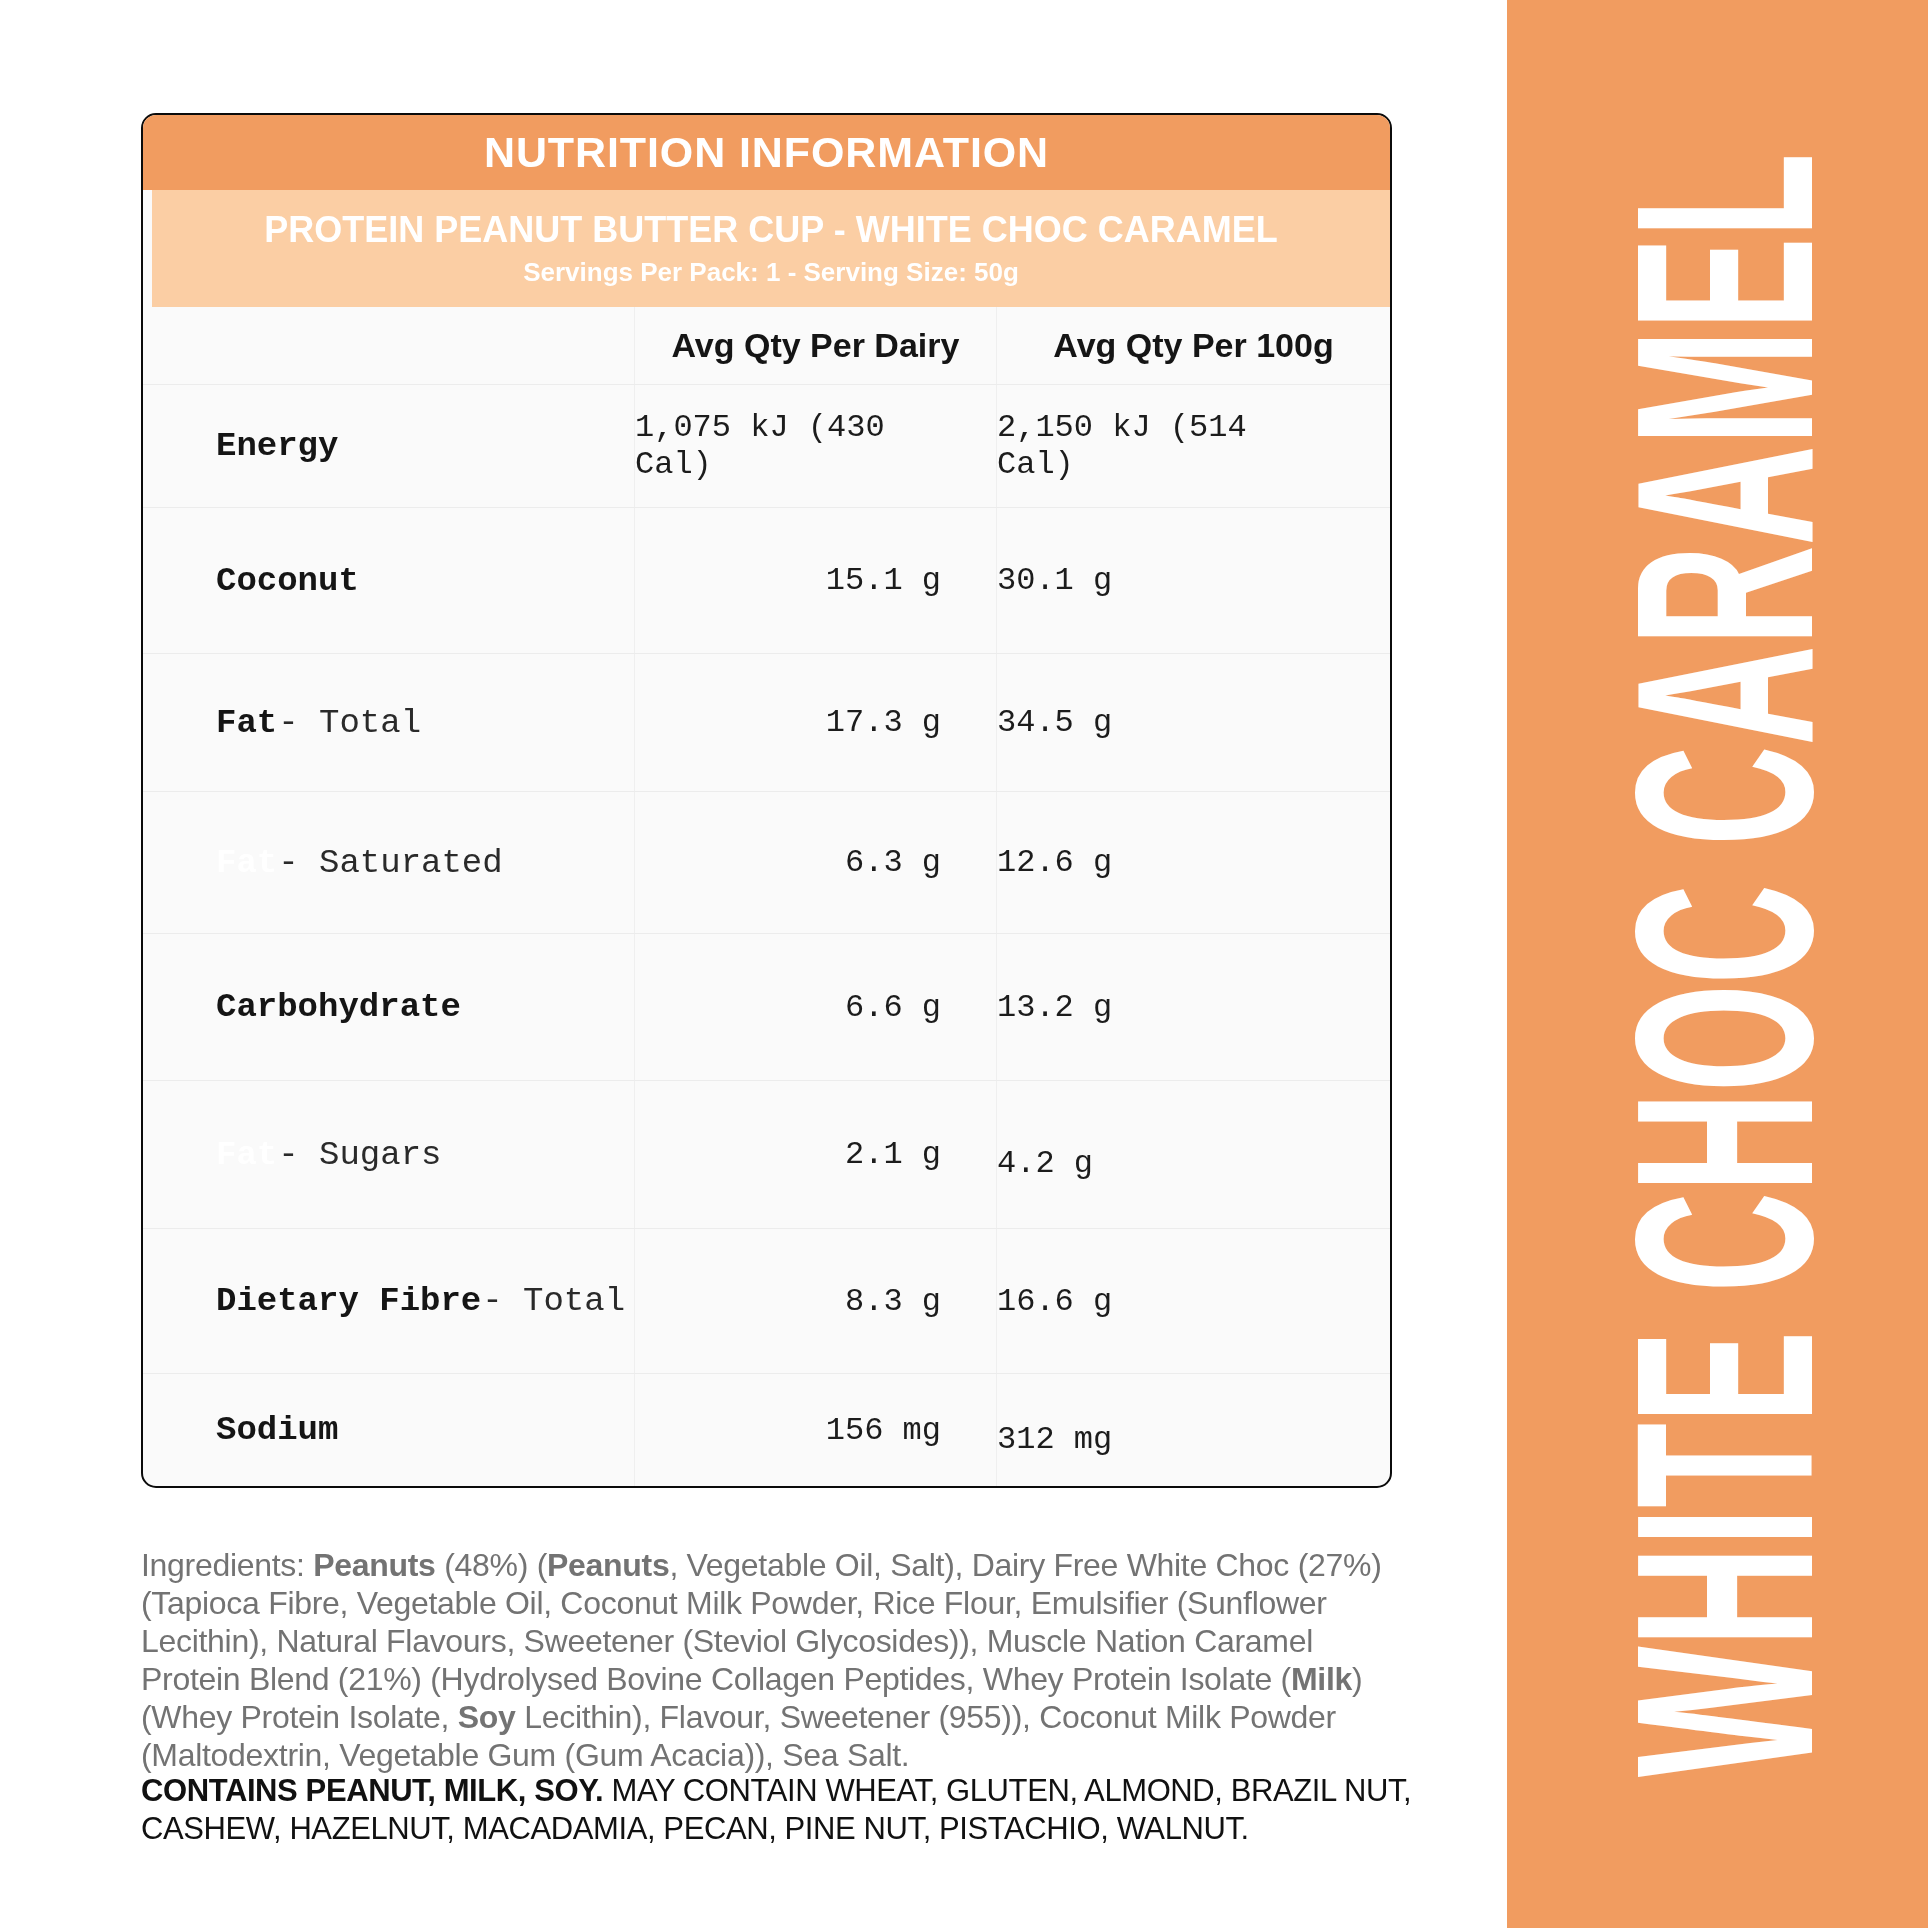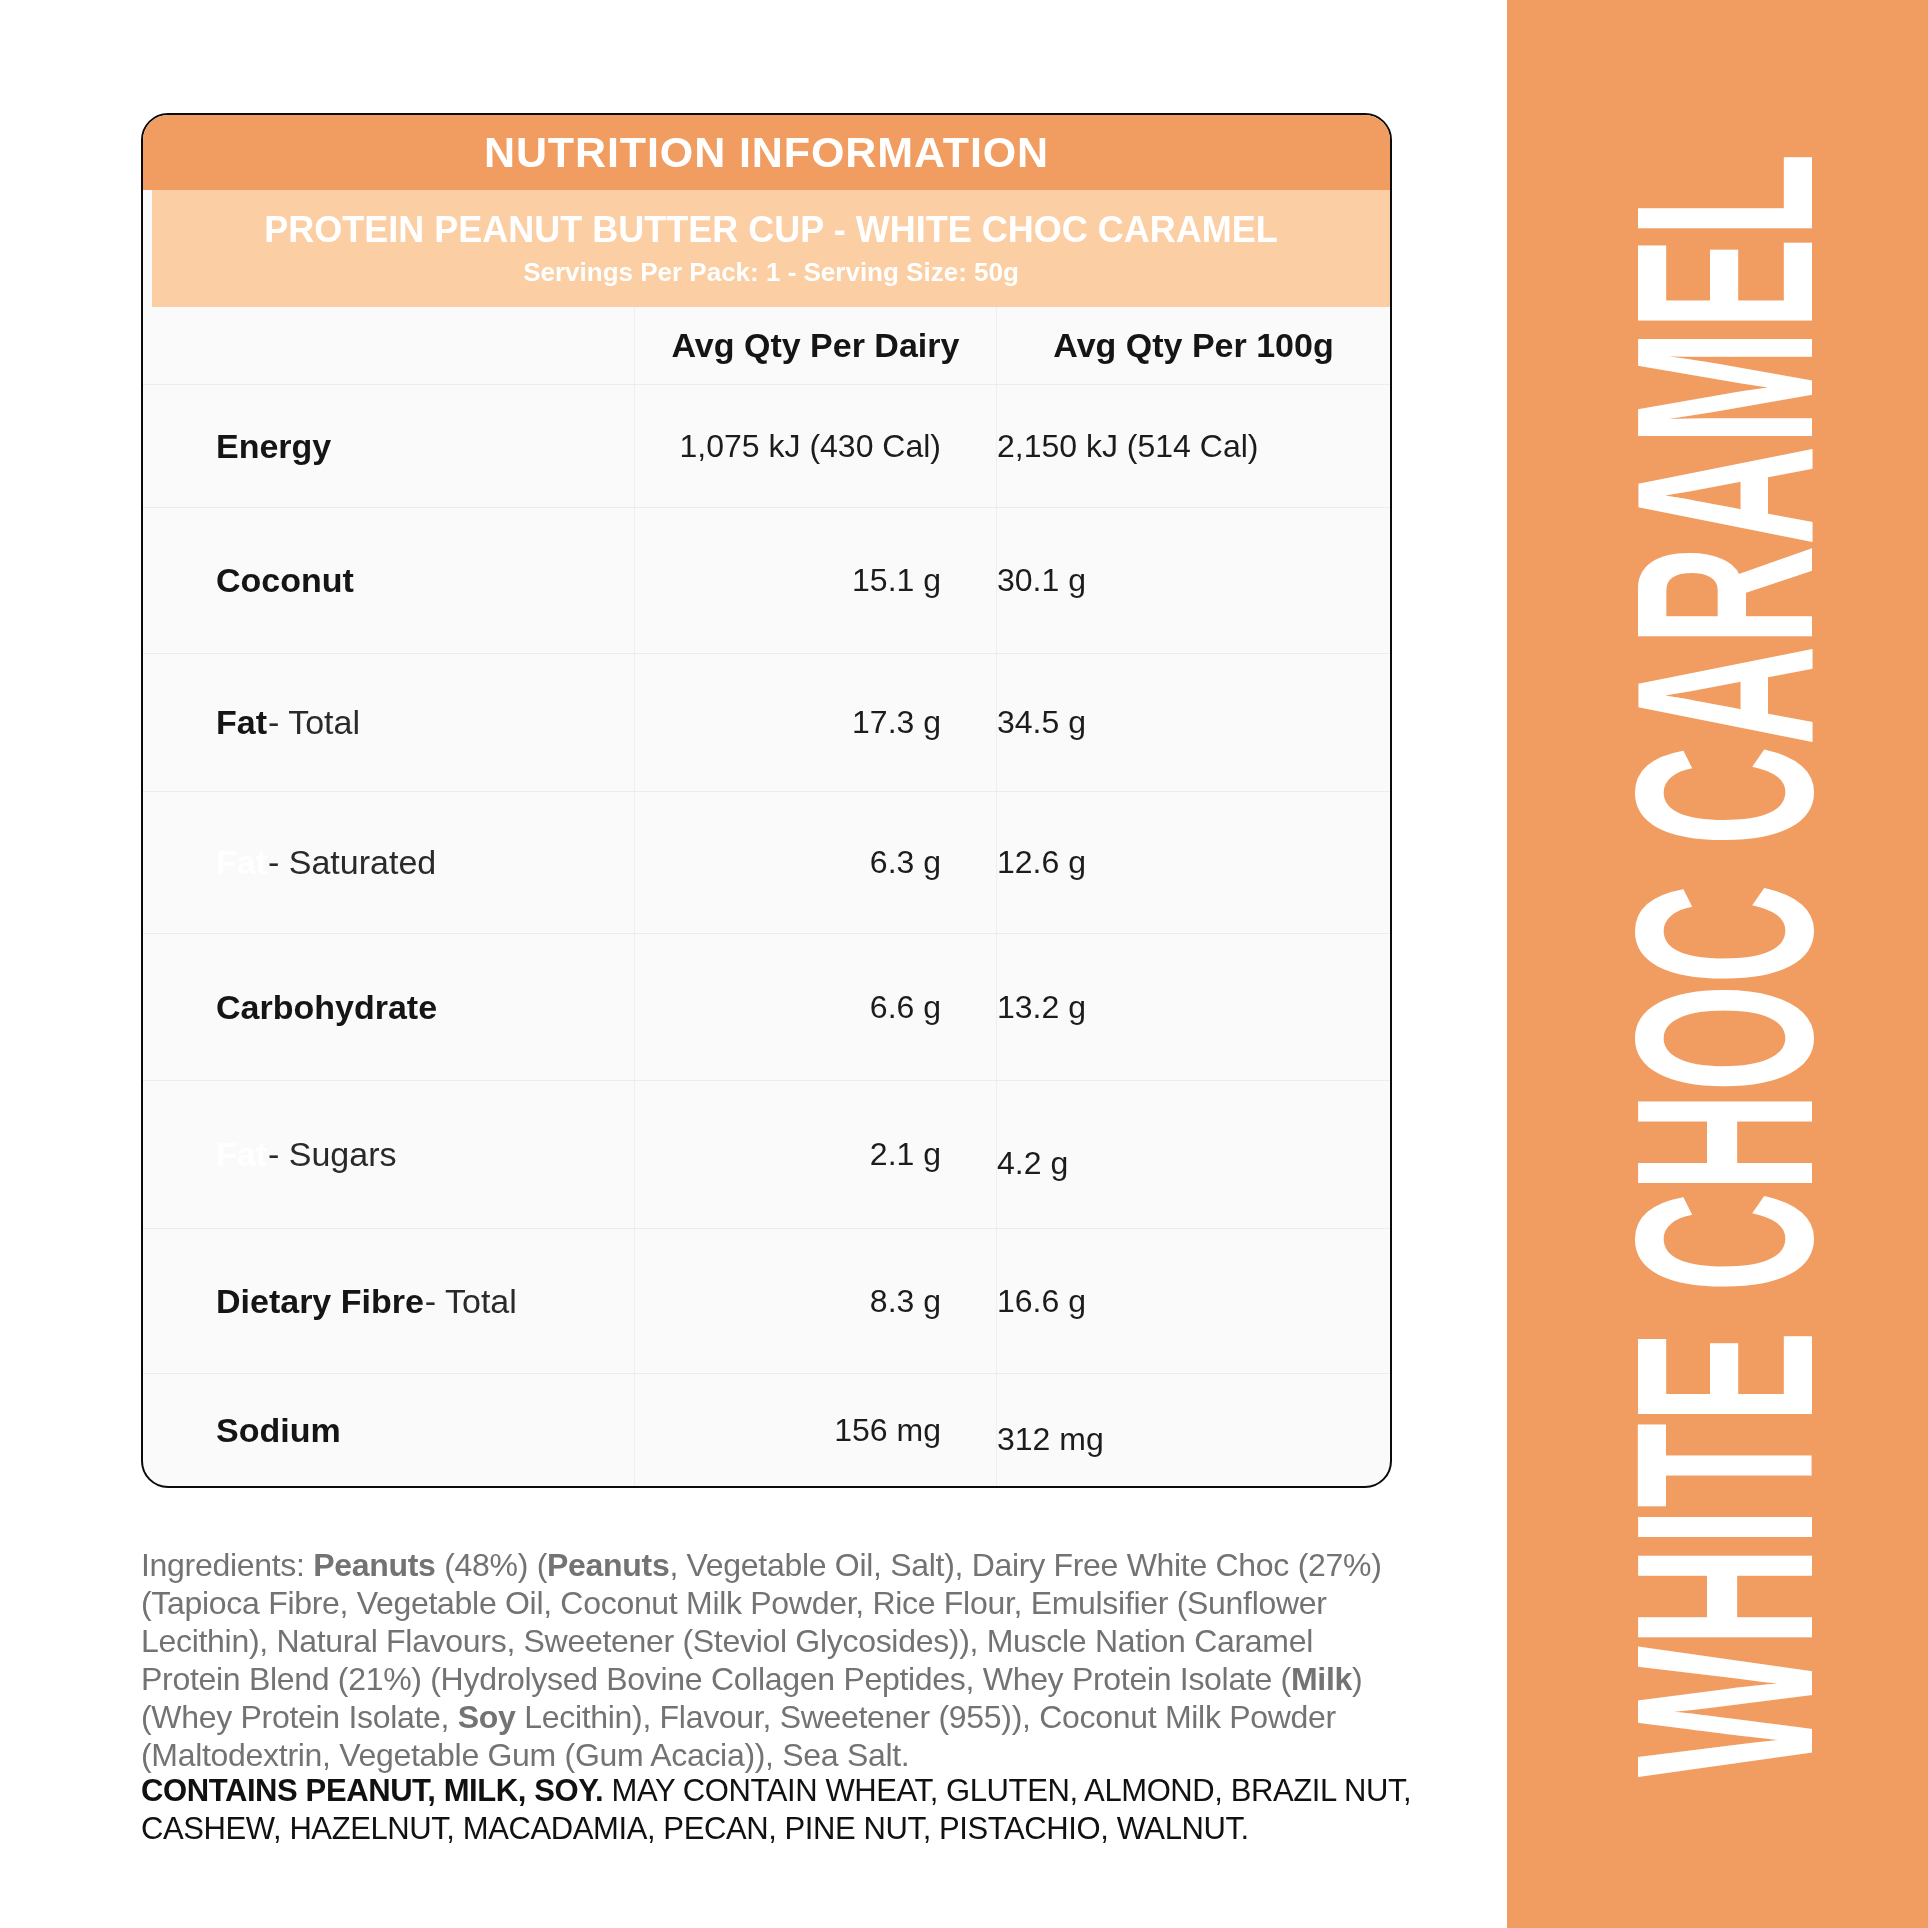--- a/index.html
+++ b/index.html
@@ -17,42 +17,42 @@
   .sidebar-label{
     position:absolute;left:1725px;top:965px;
     transform:rotate(-90deg) scaleX(0.55) translate(-50%,-50%);
     transform-origin:0 0;
     white-space:nowrap;
     font-size:252px;line-height:1;font-weight:700;color:#ffffff;
   }
   
   .card{
     position:absolute;left:141px;top:113px;width:1251px;height:1375px;
-    background:#FAFAFA;border:2.8px solid #0b0b0b;border-radius:27px;
+    background:#FAFAFA;border:2.8px solid #0b0b0b;border-radius:15px;
     overflow:hidden;display:flex;flex-direction:column;box-sizing:border-box;
   }
   .band-dark{
     height:75px;flex:0 0 75px;background:#F19C60;
     display:flex;align-items:center;justify-content:center;
   }
   .band-dark .t{
     color:#ffffff;font-weight:700;font-size:43px;letter-spacing:0.9px;
   }
   .band-light{
     height:117px;flex:0 0 117px;background:#FBCEA4;
     display:flex;flex-direction:column;align-items:center;justify-content:center;
     gap:5.6px;
     margin-left:9px;
   }
   .band-light .t1{color:#ffffff;font-weight:700;font-size:36px;}
   .band-light .t2{color:#ffffff;font-weight:700;font-size:26px;}
   
   .tbl{flex:1;display:flex;flex-direction:column;}
   .trow{display:flex;flex:0 0 auto;}
-  .trow + .trow{border-top:1.9px solid #ECECEC;}
+  .trow + .trow{border-top:1.9px solid #ECECEC;font-family:Liberation Mono, monospace;}
   .trow.fill{flex:1 1 auto;}
   .cell{display:flex;align-items:center;box-sizing:border-box;}
   .cell-label{width:492px;border-right:1.9px solid #EFEFEF;padding-left:73px;}
   .cell-serve{width:362px;border-right:1.9px solid #EFEFEF;justify-content:flex-end;padding-right:55px;}
   .cell-100g{flex:1;justify-content:flex-start;padding-right:60px;}
   .thead .cell{justify-content:center;padding:0;}
   .thead .cell-label{padding-left:0;}
   .head-txt{font-weight:700;font-size:34px;color:#151515;}
   .lbl-prefix{font-weight:700;font-size:34px;color:#151515;}
   .lbl-prefix.ghost{color:#ffffff;}

